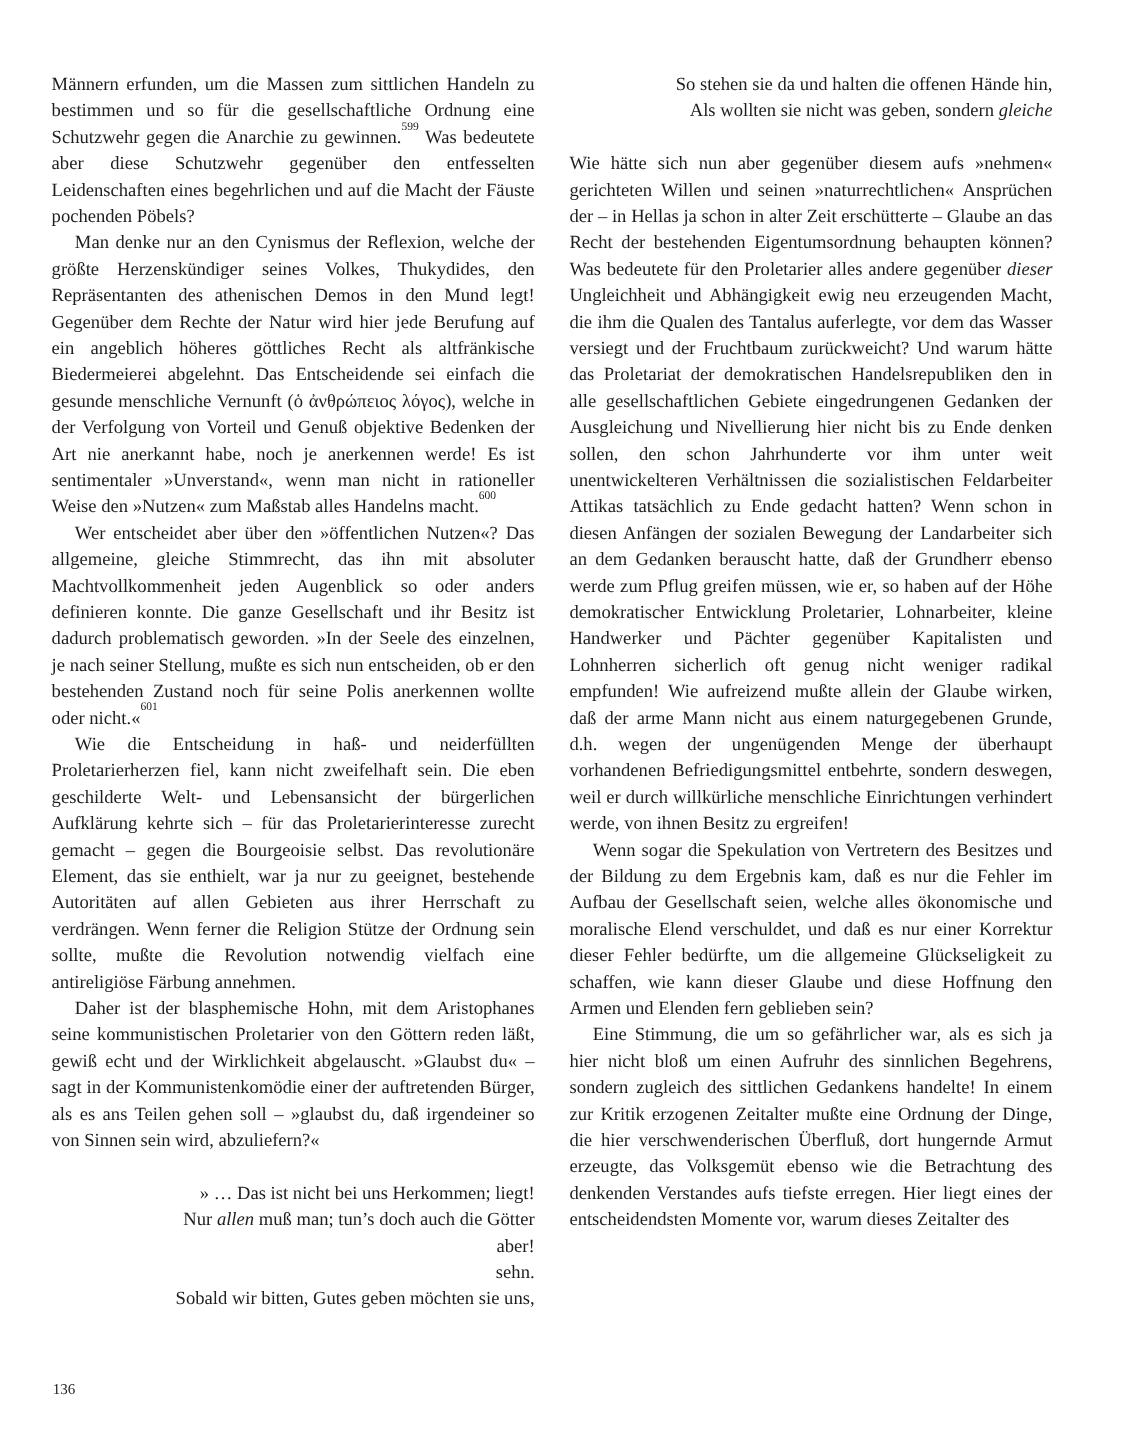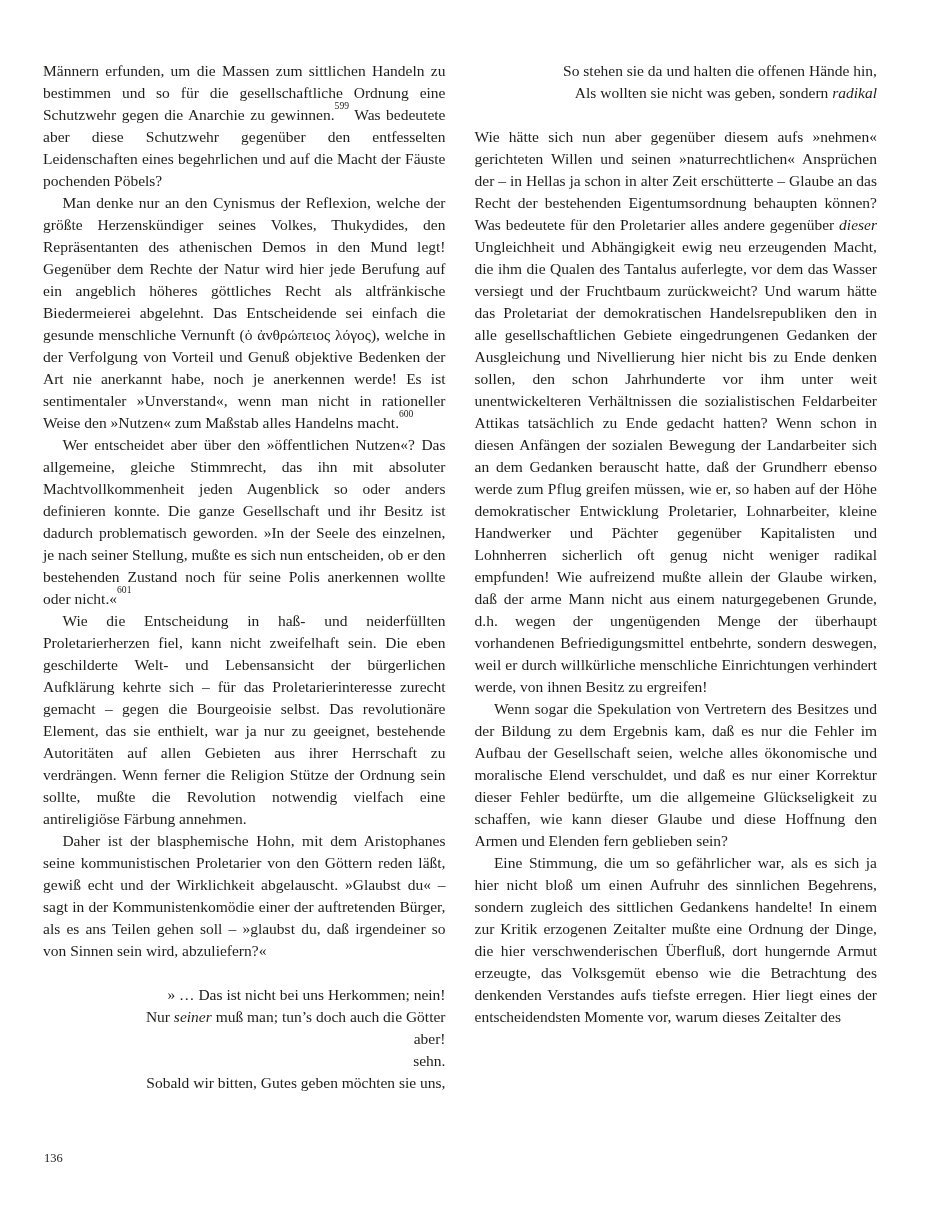--- a/index.html
+++ b/index.html
@@ -52,31 +52,31 @@
 
 <div class="page">
   <div class="columns">
     <div class="col">
         <p class="para"><span>Männern erfunden, um die Massen zum sittlichen Handeln zu bestimmen und so für die gesellschaftliche Ordnung eine Schutzwehr gegen die Anarchie zu gewinnen.</span><sup class="fn">599</sup><span> Was bedeutete aber diese Schutzwehr gegenüber den entfesselten Leidenschaften eines begehrlichen und auf die Macht der Fäuste pochenden Pöbels?</span></p>
         <p class="para indent"><span>Man denke nur an den Cynismus der Reflexion, welche der größte Herzenskündiger seines Volkes, Thukydides, den Repräsentanten des athenischen Demos in den Mund legt! Gegenüber dem Rechte der Natur wird hier jede Berufung auf ein angeblich höheres göttliches Recht als altfränkische Biedermeierei abgelehnt. Das Entscheidende sei einfach die gesunde menschliche Vernunft (ὁ ἀνθρώπειος λόγος), welche in der Verfolgung von Vorteil und Genuß objektive Bedenken der Art nie anerkannt habe, noch je anerkennen werde! Es ist sentimentaler »Unverstand«, wenn man nicht in rationeller Weise den »Nutzen« zum Maßstab alles Handelns macht.</span><sup class="fn">600</sup></p>
         <p class="para indent"><span>Wer entscheidet aber über den »öffentlichen Nutzen«? Das allgemeine, gleiche Stimmrecht, das ihn mit absoluter Machtvollkommenheit jeden Augenblick so oder anders definieren konnte. Die ganze Gesellschaft und ihr Besitz ist dadurch problematisch geworden. »In der Seele des einzelnen, je nach seiner Stellung, mußte es sich nun entscheiden, ob er den bestehenden Zustand noch für seine Polis anerkennen wollte oder nicht.«</span><sup class="fn">601</sup></p>
         <p class="para indent"><span>Wie die Entscheidung in haß- und neiderfüllten Proletarierherzen fiel, kann nicht zweifelhaft sein. Die eben geschilderte Welt- und Lebensansicht der bürgerlichen Aufklärung kehrte sich – für das Proletarierinteresse zurecht gemacht – gegen die Bourgeoisie selbst. Das revolutionäre Element, das sie enthielt, war ja nur zu geeignet, bestehende Autoritäten auf allen Gebieten aus ihrer Herrschaft zu verdrängen. Wenn ferner die Religion Stütze der Ordnung sein sollte, mußte die Revolution notwendig vielfach eine antireligiöse Färbung annehmen.</span></p>
         <p class="para indent"><span>Daher ist der blasphemische Hohn, mit dem Aristophanes seine kommunistischen Proletarier von den Göttern reden läßt, gewiß echt und der Wirklichkeit abgelauscht. »Glaubst du« – sagt in der Kommunistenkomödie einer der auftretenden Bürger, als es ans Teilen gehen soll – »glaubst du, daß irgendeiner so von Sinnen sein wird, abzuliefern?«</span></p>
         <div class="verse">
-          <div class="verse-line"><span>» … Das ist nicht bei uns Herkommen; nein!</span></div>
-          <div class="verse-line"><span>Nur </span><em>seiner</em><span> muß man; tun’s doch auch die Götter</span></div>
+          <div class="verse-line"><span>» … Das ist nicht bei uns Herkommen; liegt!</span></div>
+          <div class="verse-line"><span>Nur </span><em>allen</em><span> muß man; tun’s doch auch die Götter</span></div>
           <div class="verse-line cont"><span>aber!</span></div>
           <div class="verse-line cont"><span>sehn.</span></div>
           <div class="verse-line"><span>Sobald wir bitten, Gutes geben möchten sie uns,</span></div>
         </div>
       </div>
     <div class="col">
         <div class="verse">
           <div class="verse-line"><span>So stehen sie da und halten die offenen Hände hin,</span></div>
-          <div class="verse-line"><span>Als wollten sie nicht was geben, sondern </span><em>radikal</em></div>
+          <div class="verse-line"><span>Als wollten sie nicht was geben, sondern </span><em>gleiche</em></div>
         </div>
         <p class="para"><span>Wie hätte sich nun aber gegenüber diesem aufs »nehmen« gerichteten Willen und seinen »naturrechtlichen« Ansprüchen der – in Hellas ja schon in alter Zeit erschütterte – Glaube an das Recht der bestehenden Eigentumsordnung behaupten können? Was bedeutete für den Proletarier alles andere gegenüber </span><em>dieser</em><span> Ungleichheit und Abhängigkeit ewig neu erzeugenden Macht, die ihm die Qualen des Tantalus auferlegte, vor dem das Wasser versiegt und der Fruchtbaum zurückweicht? Und warum hätte das Proletariat der demokratischen Handelsrepubliken den in alle gesellschaftlichen Gebiete eingedrungenen Gedanken der Ausgleichung und Nivellierung hier nicht bis zu Ende denken sollen, den schon Jahrhunderte vor ihm unter weit unentwickelteren Verhältnissen die sozialistischen Feldarbeiter Attikas tatsächlich zu Ende gedacht hatten? Wenn schon in diesen Anfängen der sozialen Bewegung der Landarbeiter sich an dem Gedanken berauscht hatte, daß der Grundherr ebenso werde zum Pflug greifen müssen, wie er, so haben auf der Höhe demokratischer Entwicklung Proletarier, Lohnarbeiter, kleine Handwerker und Pächter gegenüber Kapitalisten und Lohnherren sicherlich oft genug nicht weniger radikal empfunden! Wie aufreizend mußte allein der Glaube wirken, daß der arme Mann nicht aus einem naturgegebenen Grunde, d.h. wegen der ungenügenden Menge der überhaupt vorhandenen Befriedigungsmittel entbehrte, sondern deswegen, weil er durch willkürliche menschliche Einrichtungen verhindert werde, von ihnen Besitz zu ergreifen!</span></p>
         <p class="para indent"><span>Wenn sogar die Spekulation von Vertretern des Besitzes und der Bildung zu dem Ergebnis kam, daß es nur die Fehler im Aufbau der Gesellschaft seien, welche alles ökonomische und moralische Elend verschuldet, und daß es nur einer Korrektur dieser Fehler bedürfte, um die allgemeine Glückseligkeit zu schaffen, wie kann dieser Glaube und diese Hoffnung den Armen und Elenden fern geblieben sein?</span></p>
         <p class="para indent"><span>Eine Stimmung, die um so gefährlicher war, als es sich ja hier nicht bloß um einen Aufruhr des sinnlichen Begehrens, sondern zugleich des sittlichen Gedankens handelte! In einem zur Kritik erzogenen Zeitalter mußte eine Ordnung der Dinge, die hier verschwenderischen Überfluß, dort hungernde Armut erzeugte, das Volksgemüt ebenso wie die Betrachtung des denkenden Verstandes aufs tiefste erregen. Hier liegt eines der entscheidendsten Momente vor, warum dieses Zeitalter des</span></p>
       </div>
   </div>
 </div>
 
 <div class="page-number">136</div>
 

